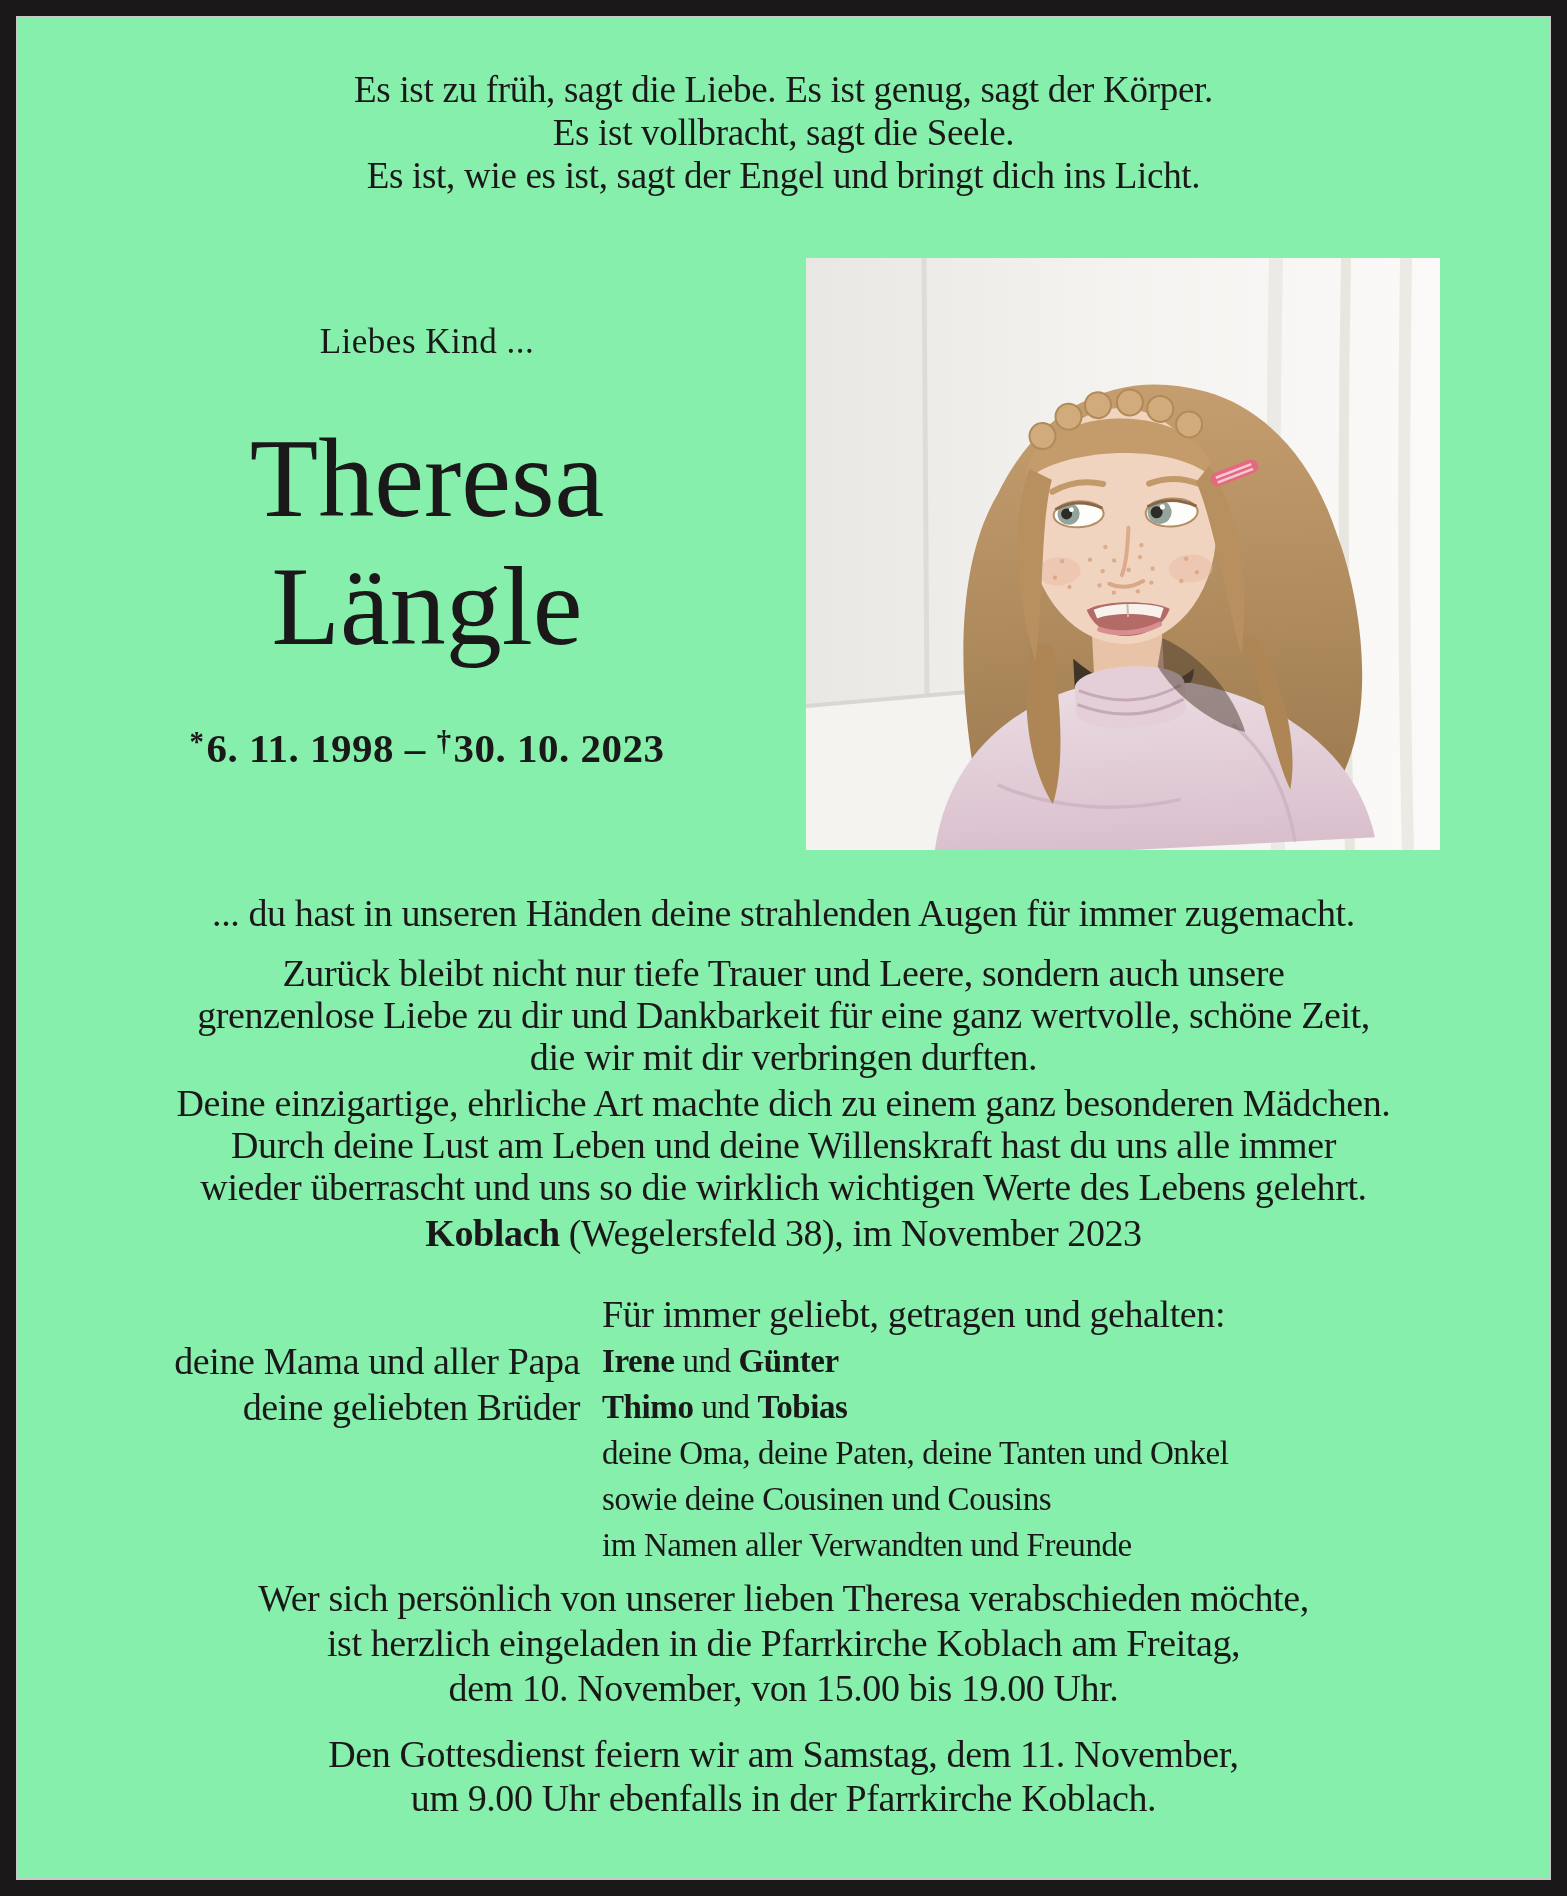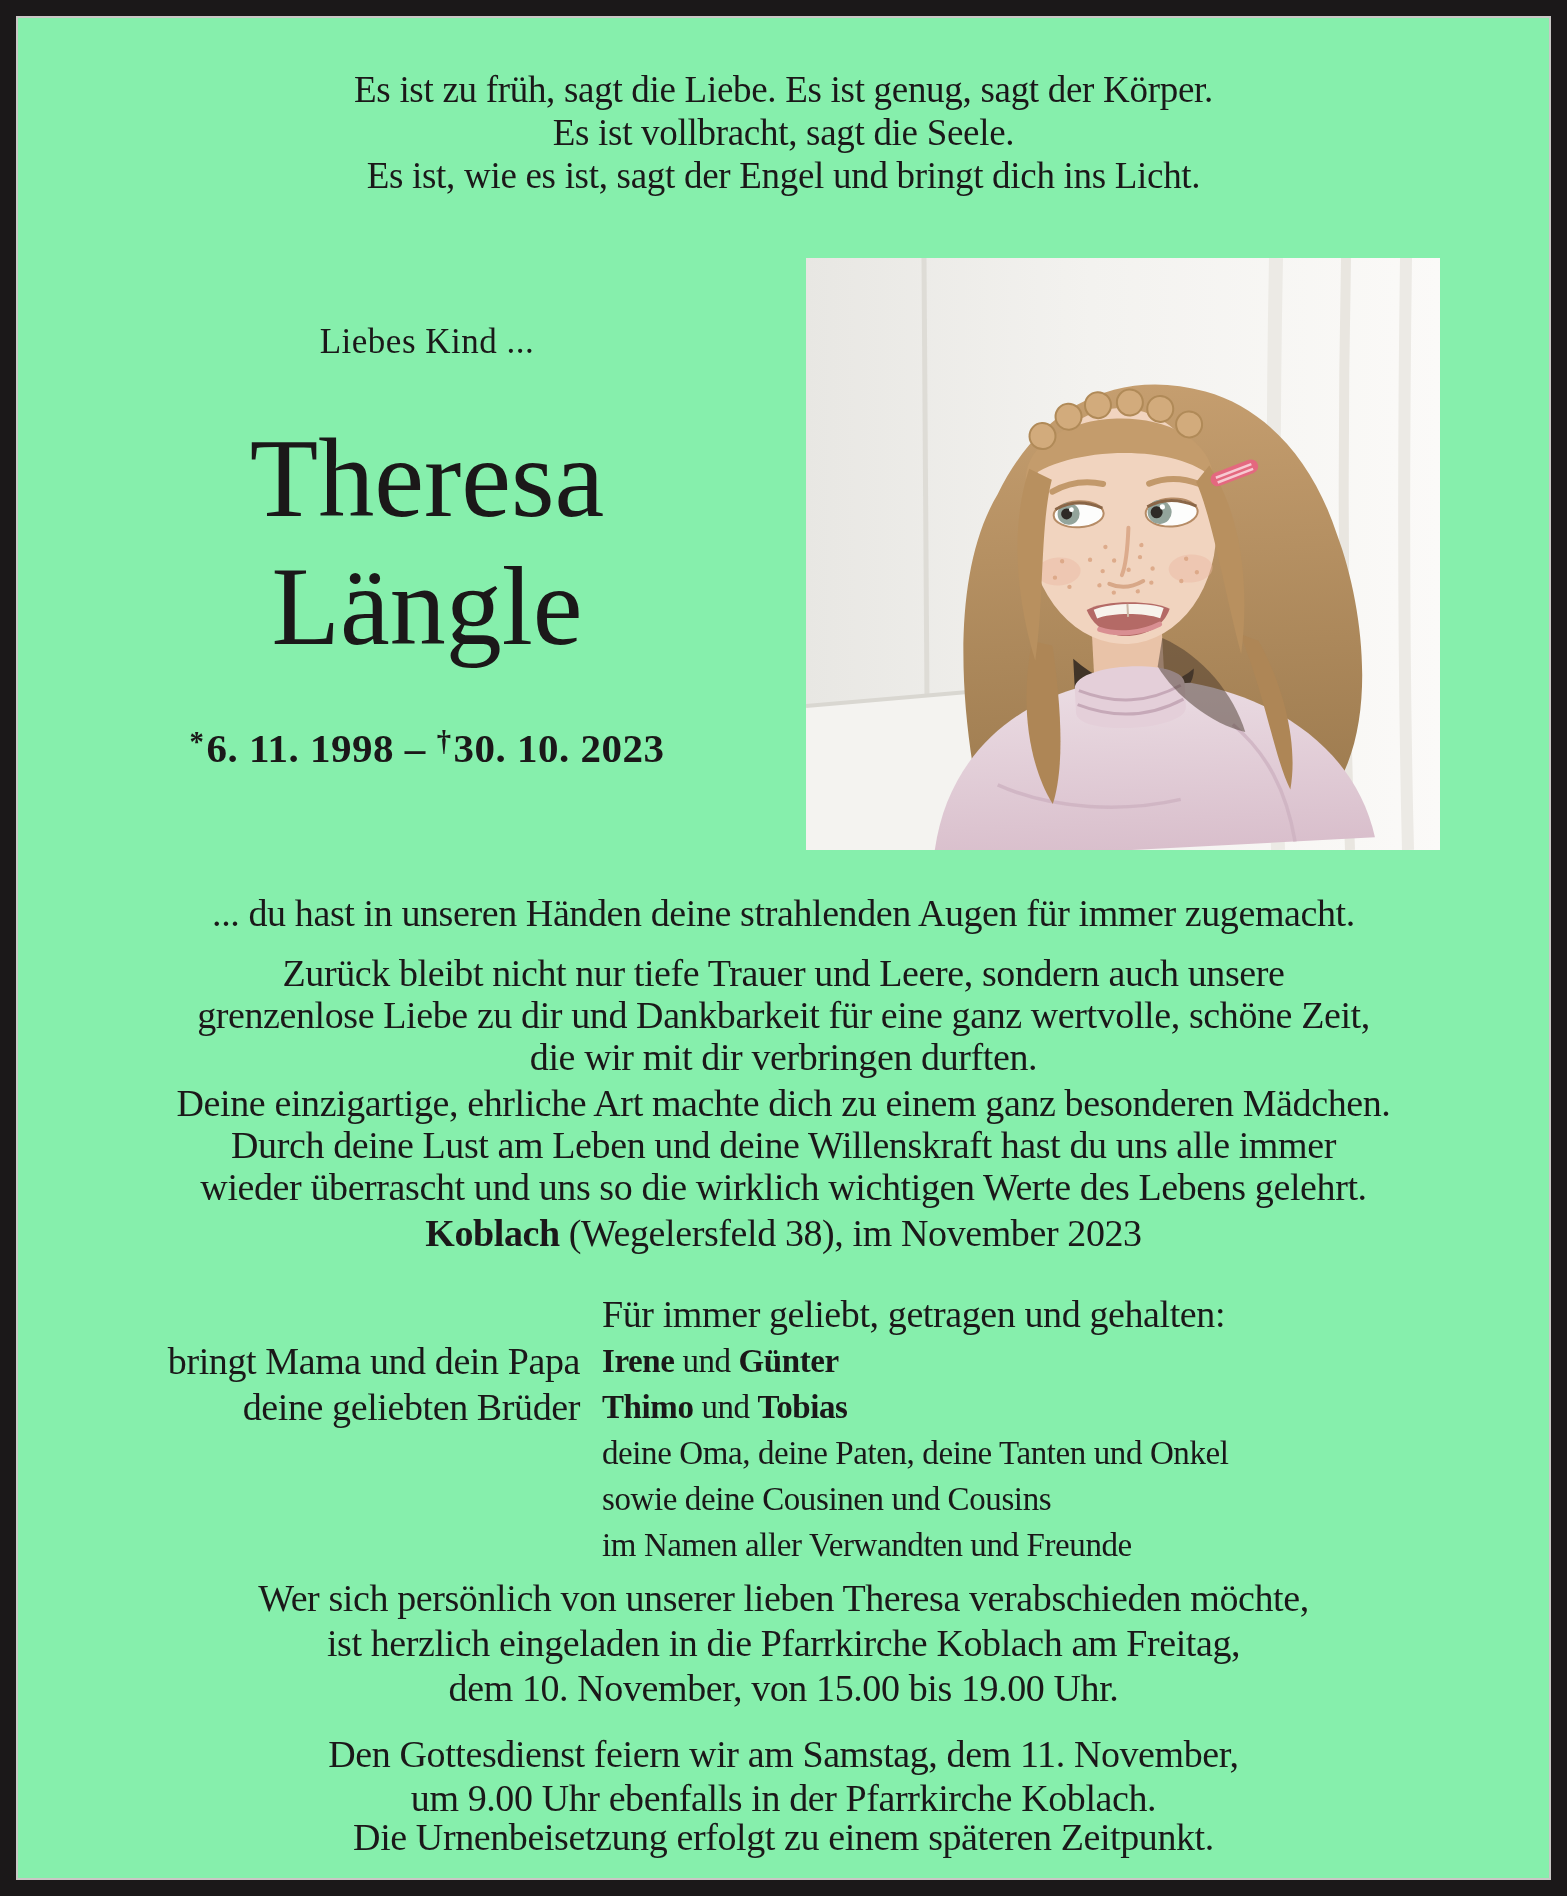--- a/index.html
+++ b/index.html
@@ -225,37 +225,34 @@
     </div>
   <div class="abs center para p3">
       <div>Deine einzigartige, ehrliche Art machte dich zu einem ganz besonderen Mädchen.</div>
       <div>Durch deine Lust am Leben und deine Willenskraft hast du uns alle immer</div>
       <div>wieder überrascht und uns so die wirklich wichtigen Werte des Lebens gelehrt.</div>
     </div>
   <div class="abs center para place"><span class="b">Koblach</span><span> (Wegelersfeld 38), im November 2023</span></div>
 
   <div class="abs farewell-heading">Für immer geliebt, getragen und gehalten:</div>
   <div class="abs family-left">
-      <div>bringt Mama und dein Papa</div>
+      <div>deine Mama und aller Papa</div>
       <div>deine geliebten Brüder</div>
     </div>
   <div class="abs family-right">
       <div><span class="b">Irene</span><span> und </span><span class="b">Günter</span></div>
       <div><span class="b">Thimo</span><span> und </span><span class="b">Tobias</span></div>
       <div><span>deine Oma, deine Paten, deine Tanten und Onkel</span></div>
       <div><span>sowie deine Cousinen und Cousins</span></div>
       <div><span>im Namen aller Verwandten und Freunde</span></div>
     </div>
 
   <div class="abs center para pb1">
       <div>Wer sich persönlich von unserer lieben Theresa verabschieden möchte,</div>
       <div>ist herzlich eingeladen in die Pfarrkirche Koblach am Freitag,</div>
       <div>dem 10. November, von 15.00 bis 19.00 Uhr.</div>
     </div>
   <div class="abs center para pb2">
       <div>Den Gottesdienst feiern wir am Samstag, dem 11. November,</div>
       <div>um 9.00 Uhr ebenfalls in der Pfarrkirche Koblach.</div>
     </div>
-  <div class="abs center para pb3">
-      <div>Die Urnenbeisetzung erfolgt zu einem späteren Zeitpunkt.</div>
-    </div>
 
 </div>
 
 </body></html>

